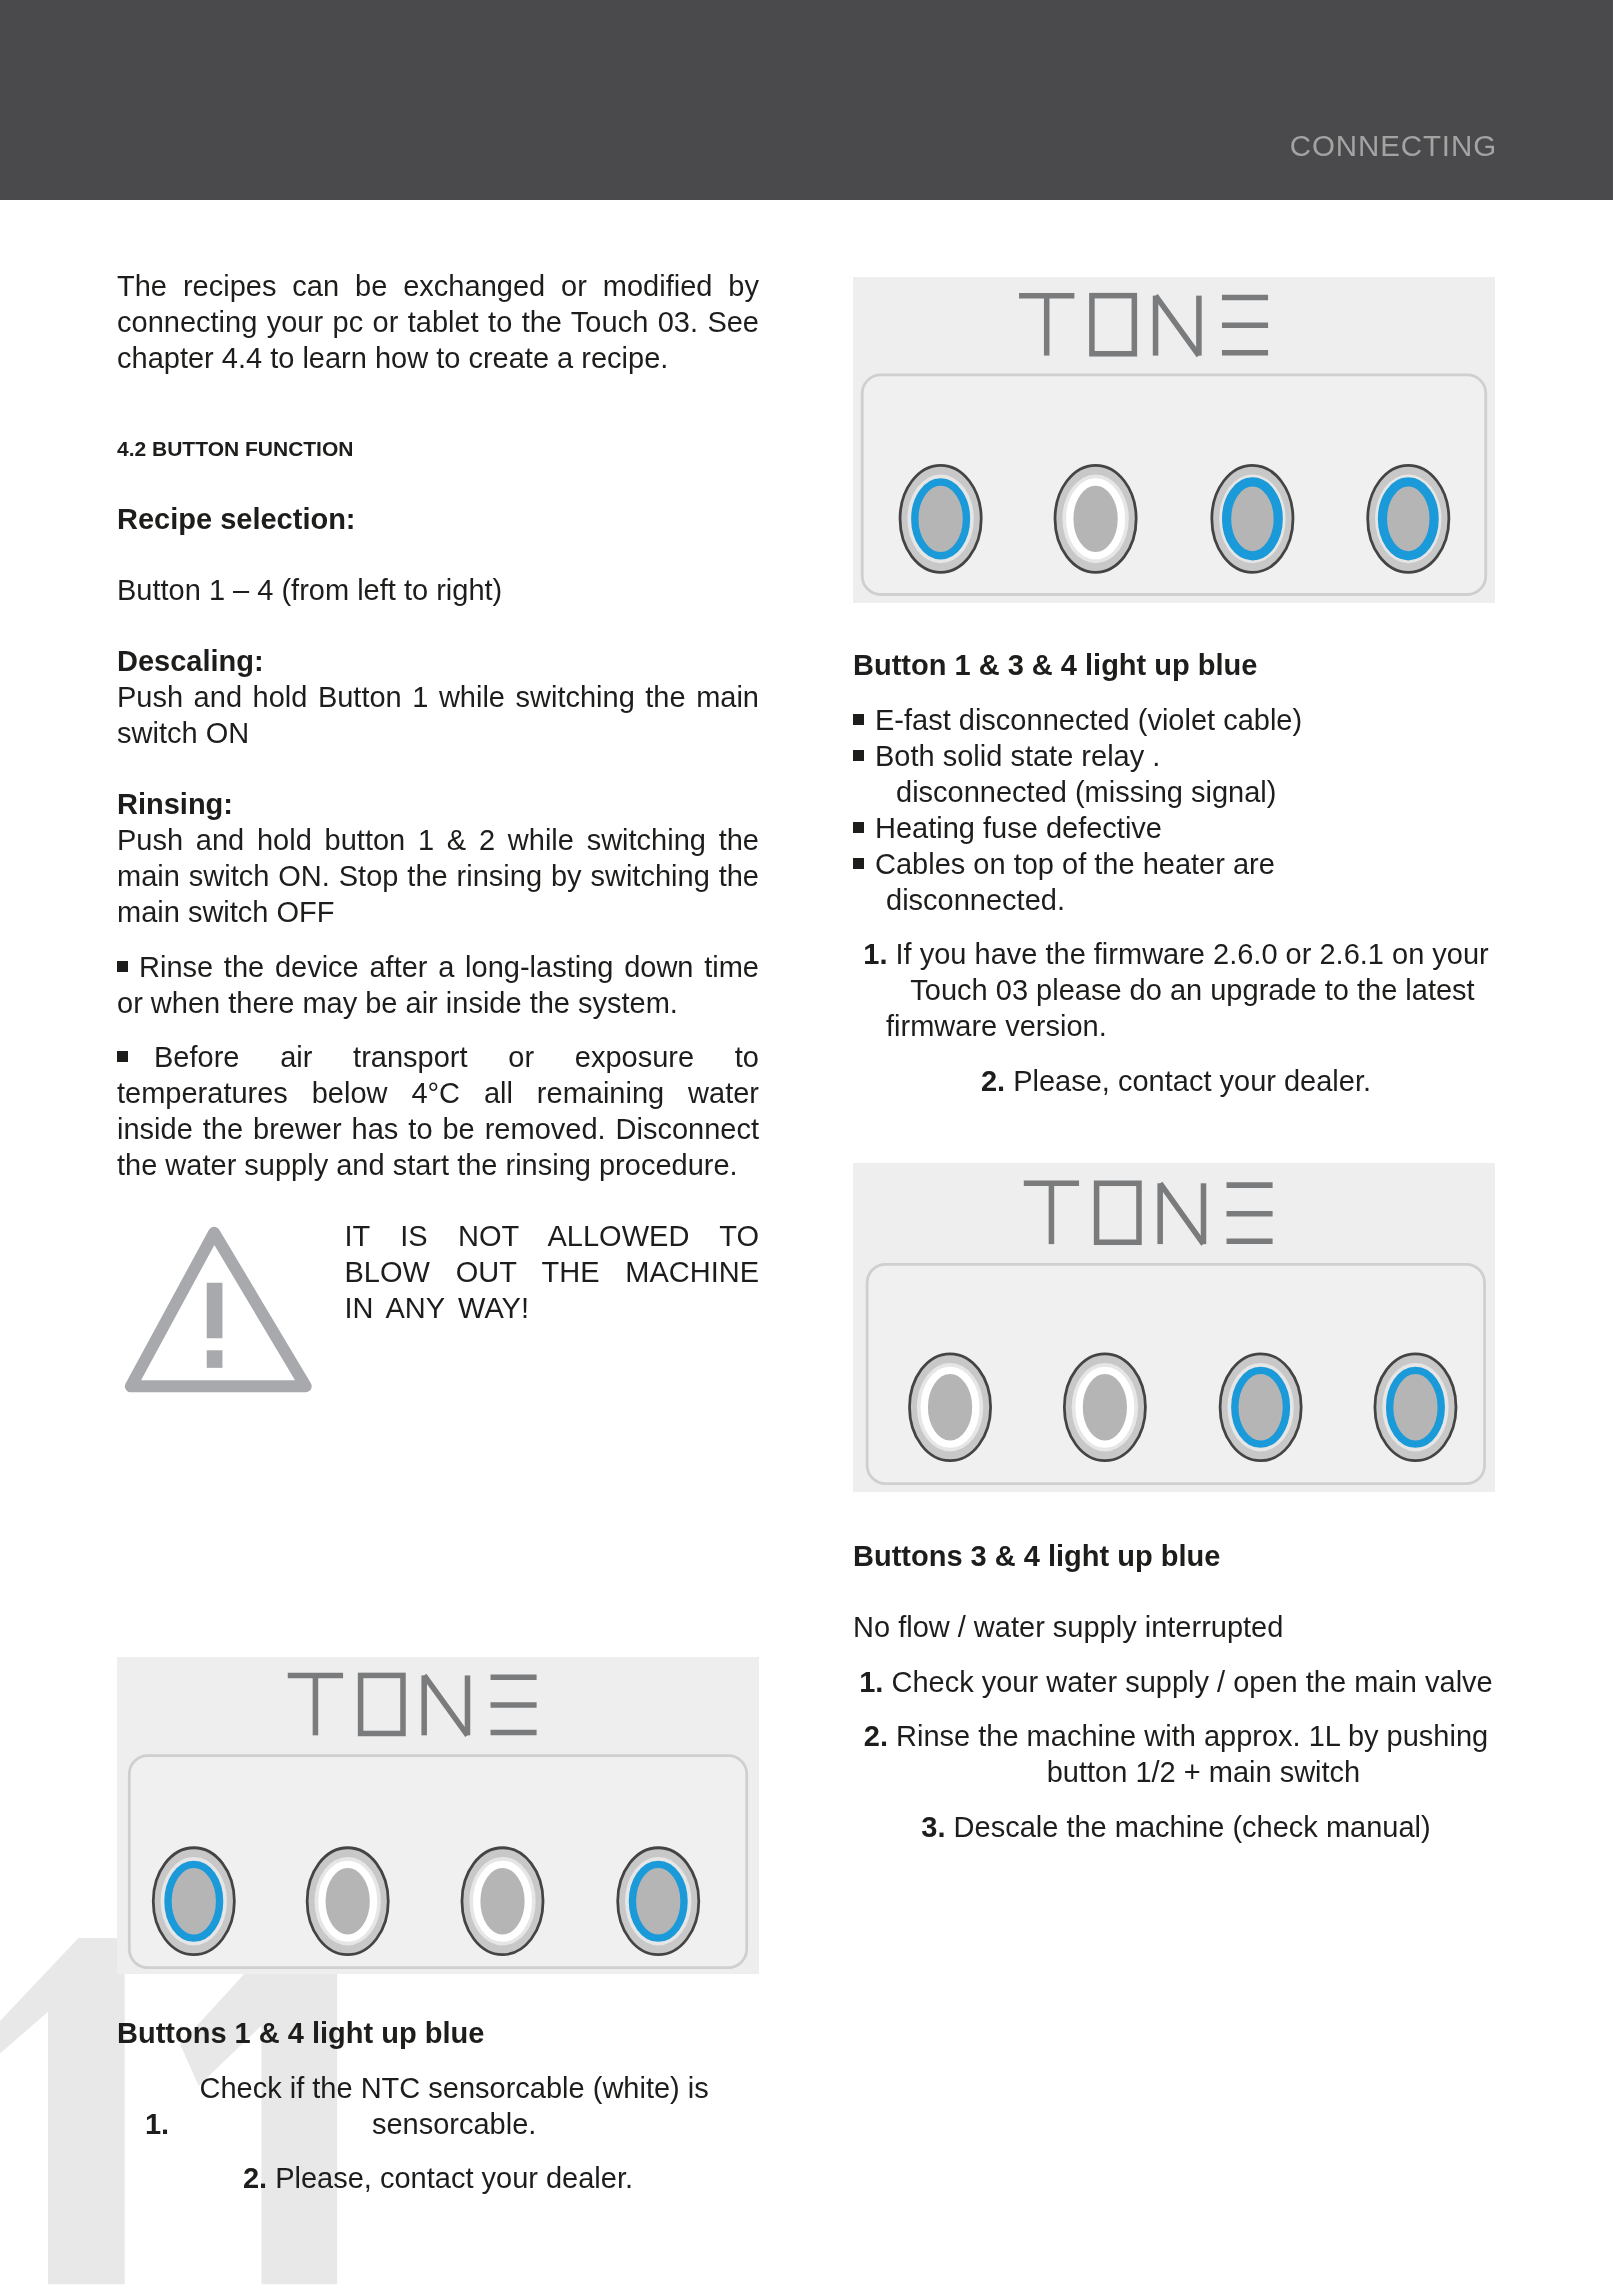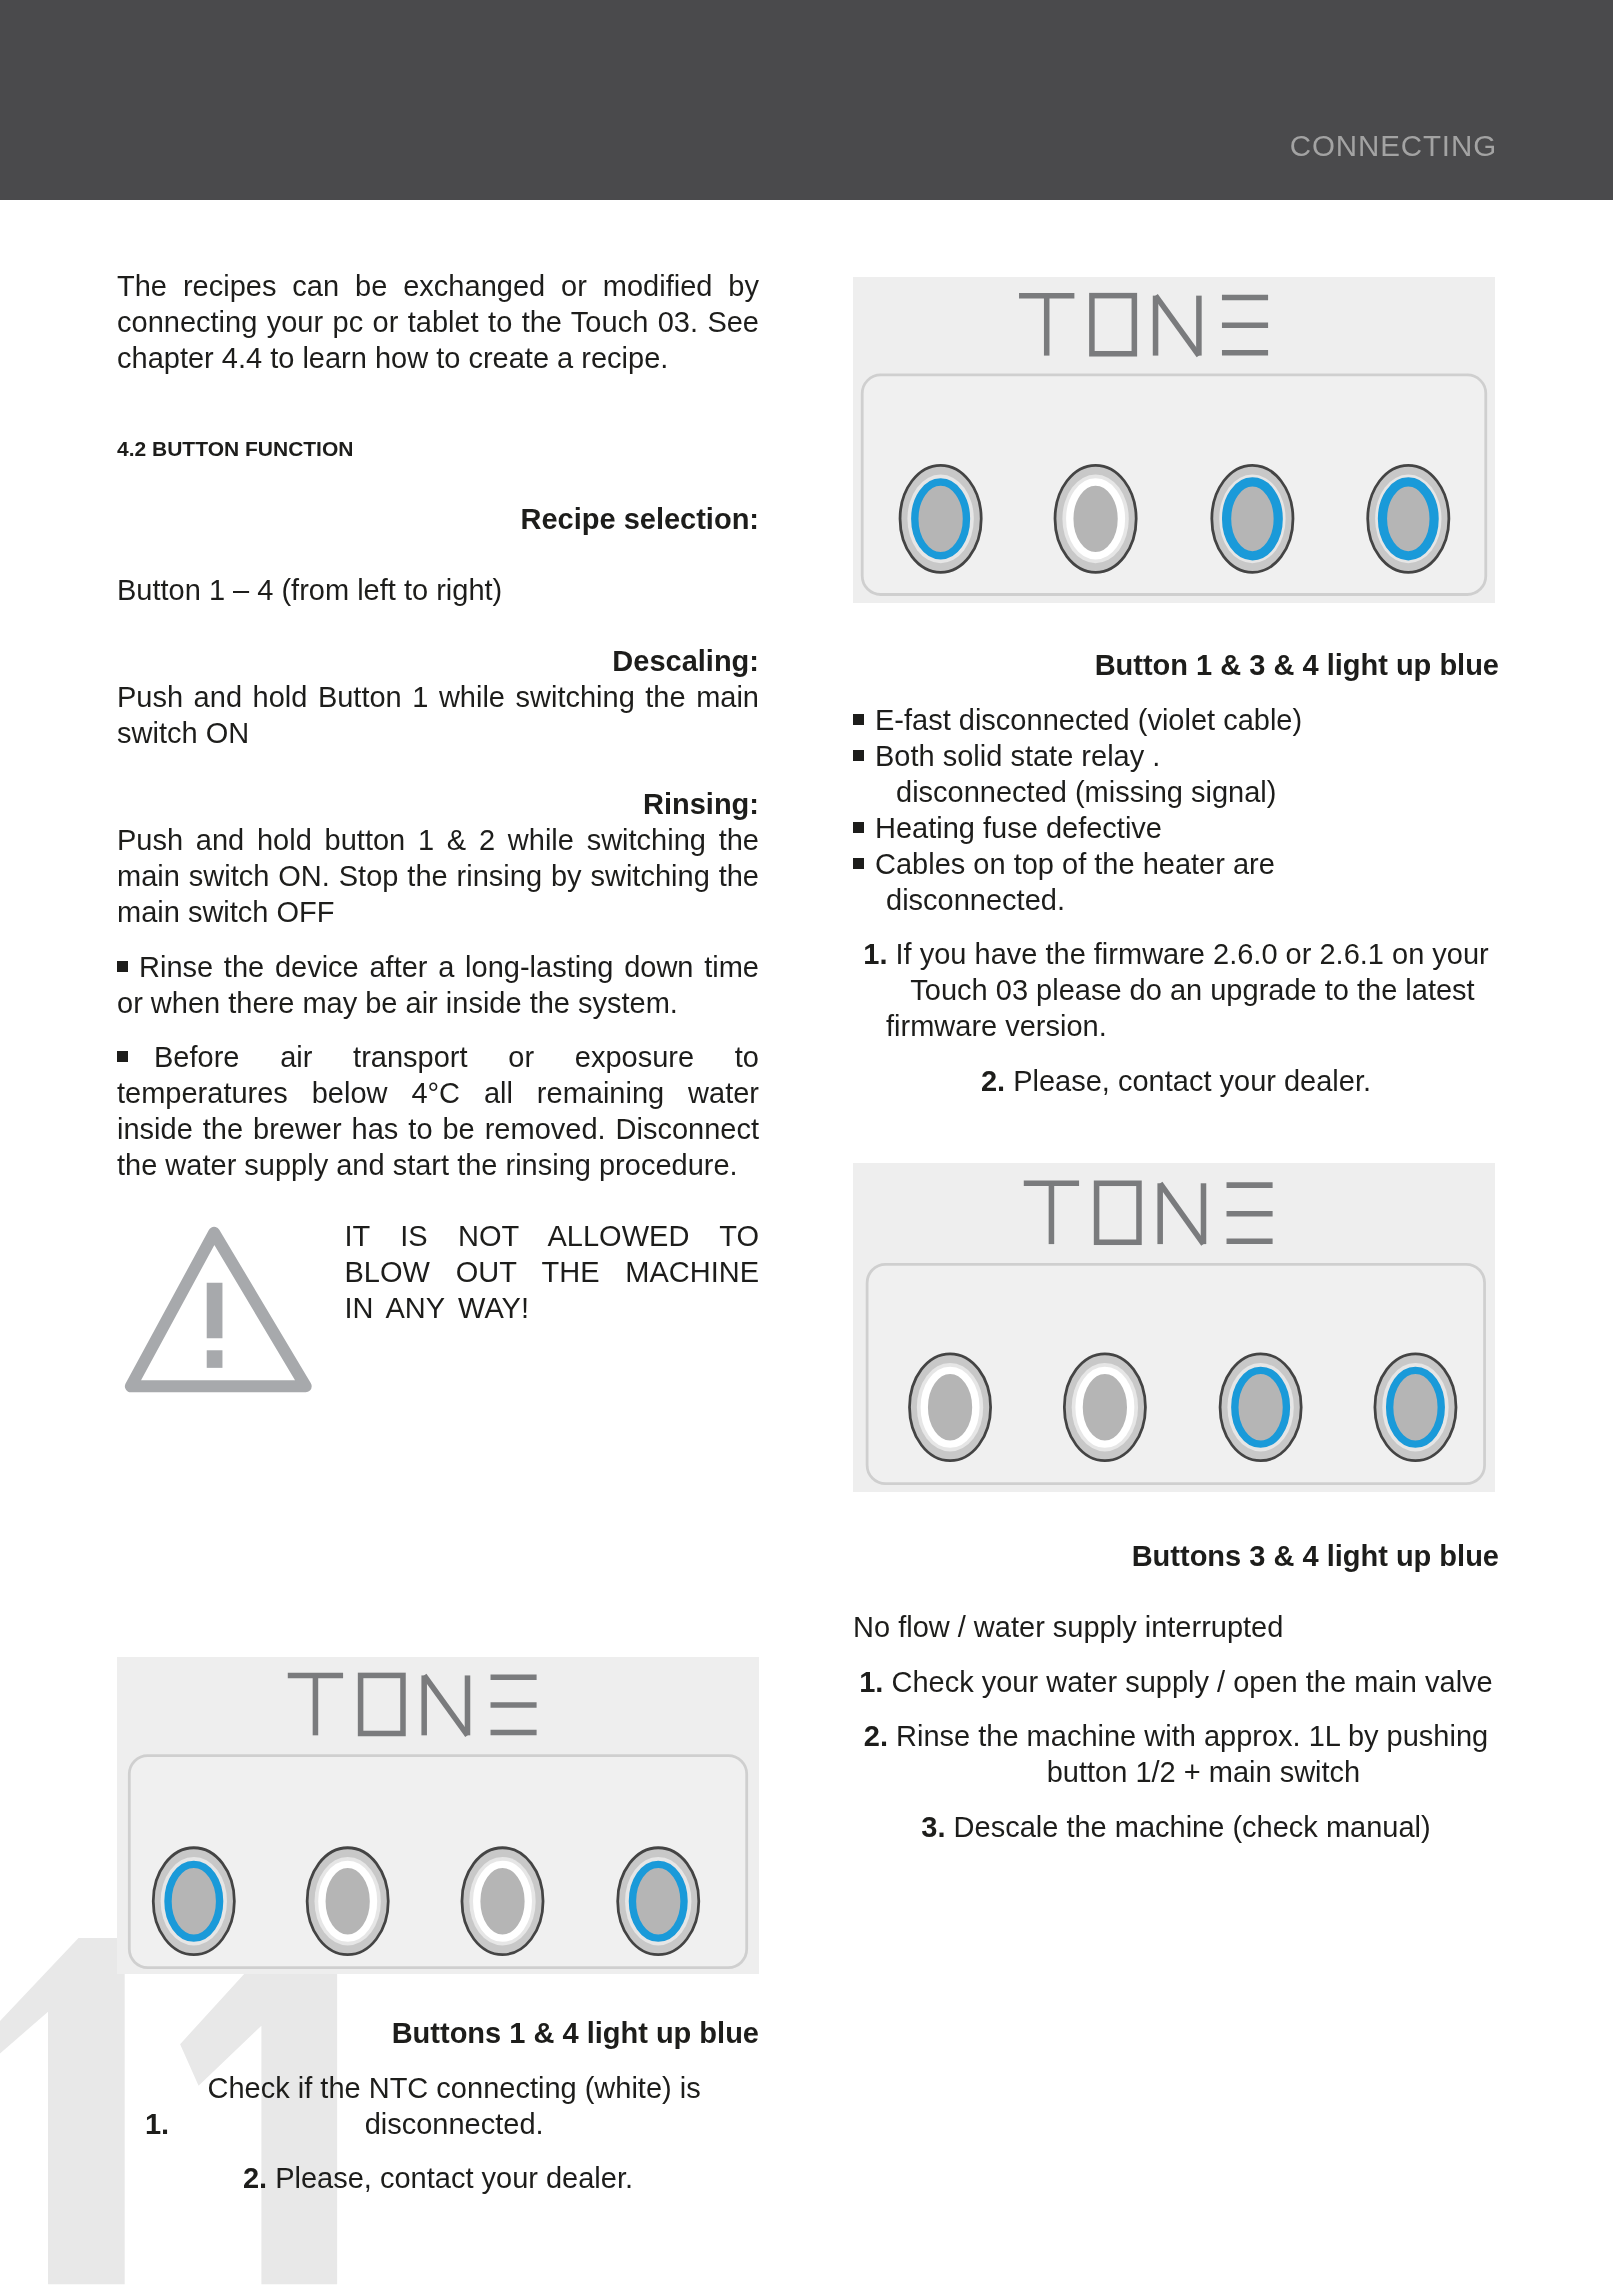--- a/index.html
+++ b/index.html
@@ -11,21 +11,21 @@
   .header-band { position:absolute; left:0; top:0; width:1613px; height:200px; background:#4a4a4c; }
   .header-title { position:absolute; right:116px; top:129px; color:#a3a3a3; font-size:29.5px; letter-spacing:0.9px; font-weight:normal; }
 
   .watermark { position:absolute; left:0; top:1924px; width:351px; height:365px; z-index:0; }
 
   .col { position:absolute; z-index:1; }
   .col-left { left:117px; top:268px; width:642px; }
 
   p, .txt { margin:0; font-size:29px; line-height:36px; }
   .just { text-align:justify; text-align-last:left; }
-  .bold { font-weight:bold;text-align:right; }
+  .bold { font-weight:bold; }
   .h2 { font-size:21px; font-weight:bold; line-height:37px; }
 
   .sq { display:inline-block; width:11px; height:11px; background:#1d1d1b; vertical-align:middle; margin-right:11px; position:relative; top:-2.8px; }
 
   .warn-wrap { position:relative; }
   .warn-icon { float:left; width:222px; height:185px; margin-right:5.5px; margin-top:0px; }
 
   .num { font-weight:bold; }
   .list-item { font-size:29px; line-height:36px; padding-left:33px; text-indent:-33px;text-align:center; }
   .list-item.deep { padding-left:55px; text-indent:-55px; }
@@ -117,21 +117,21 @@
           <ellipse rx="36" ry="48" fill="#e6e6e6"></ellipse>
           <ellipse rx="28" ry="40" fill="#b5b5b5" stroke="#1a9ad9" stroke-width="8"></ellipse>
         </g>
     </g>
   </svg>
 </div>
 
 <div class="col" style="left:117px; top:2015px; width:642px;">
   <p class="bold">Buttons 1 &amp; 4 light up blue</p>
   <div style="height:18.5px"></div>
-  <p class="list-item"><span class="num">1.</span> <span style="display:inline-block; width:554px; text-indent:0;">Check if the NTC connecting (white) is disconnected.</span></p>
+  <p class="list-item"><span class="num">1.</span> <span style="display:inline-block; width:554px; text-indent:0;">Check if the NTC sensorcable (white) is sensorcable.</span></p>
   <div style="height:18.5px"></div>
   <p class="list-item"><span class="num">2.</span> <span>Please, contact your dealer.</span></p>
 </div>
 
 <div class="tone-img" style="left:853px; top:277px; width:642px; height:326px;">
   <svg viewBox="0 0 696 353" width="642" height="326">
     <g stroke="#7a7b7d" stroke-width="6" fill="none">
       <line x1="180" y1="20" x2="240" y2="20"></line>
         <line x1="210" y1="20" x2="210" y2="85"></line>
       <rect x="259" y="20" width="46" height="63"></rect>

